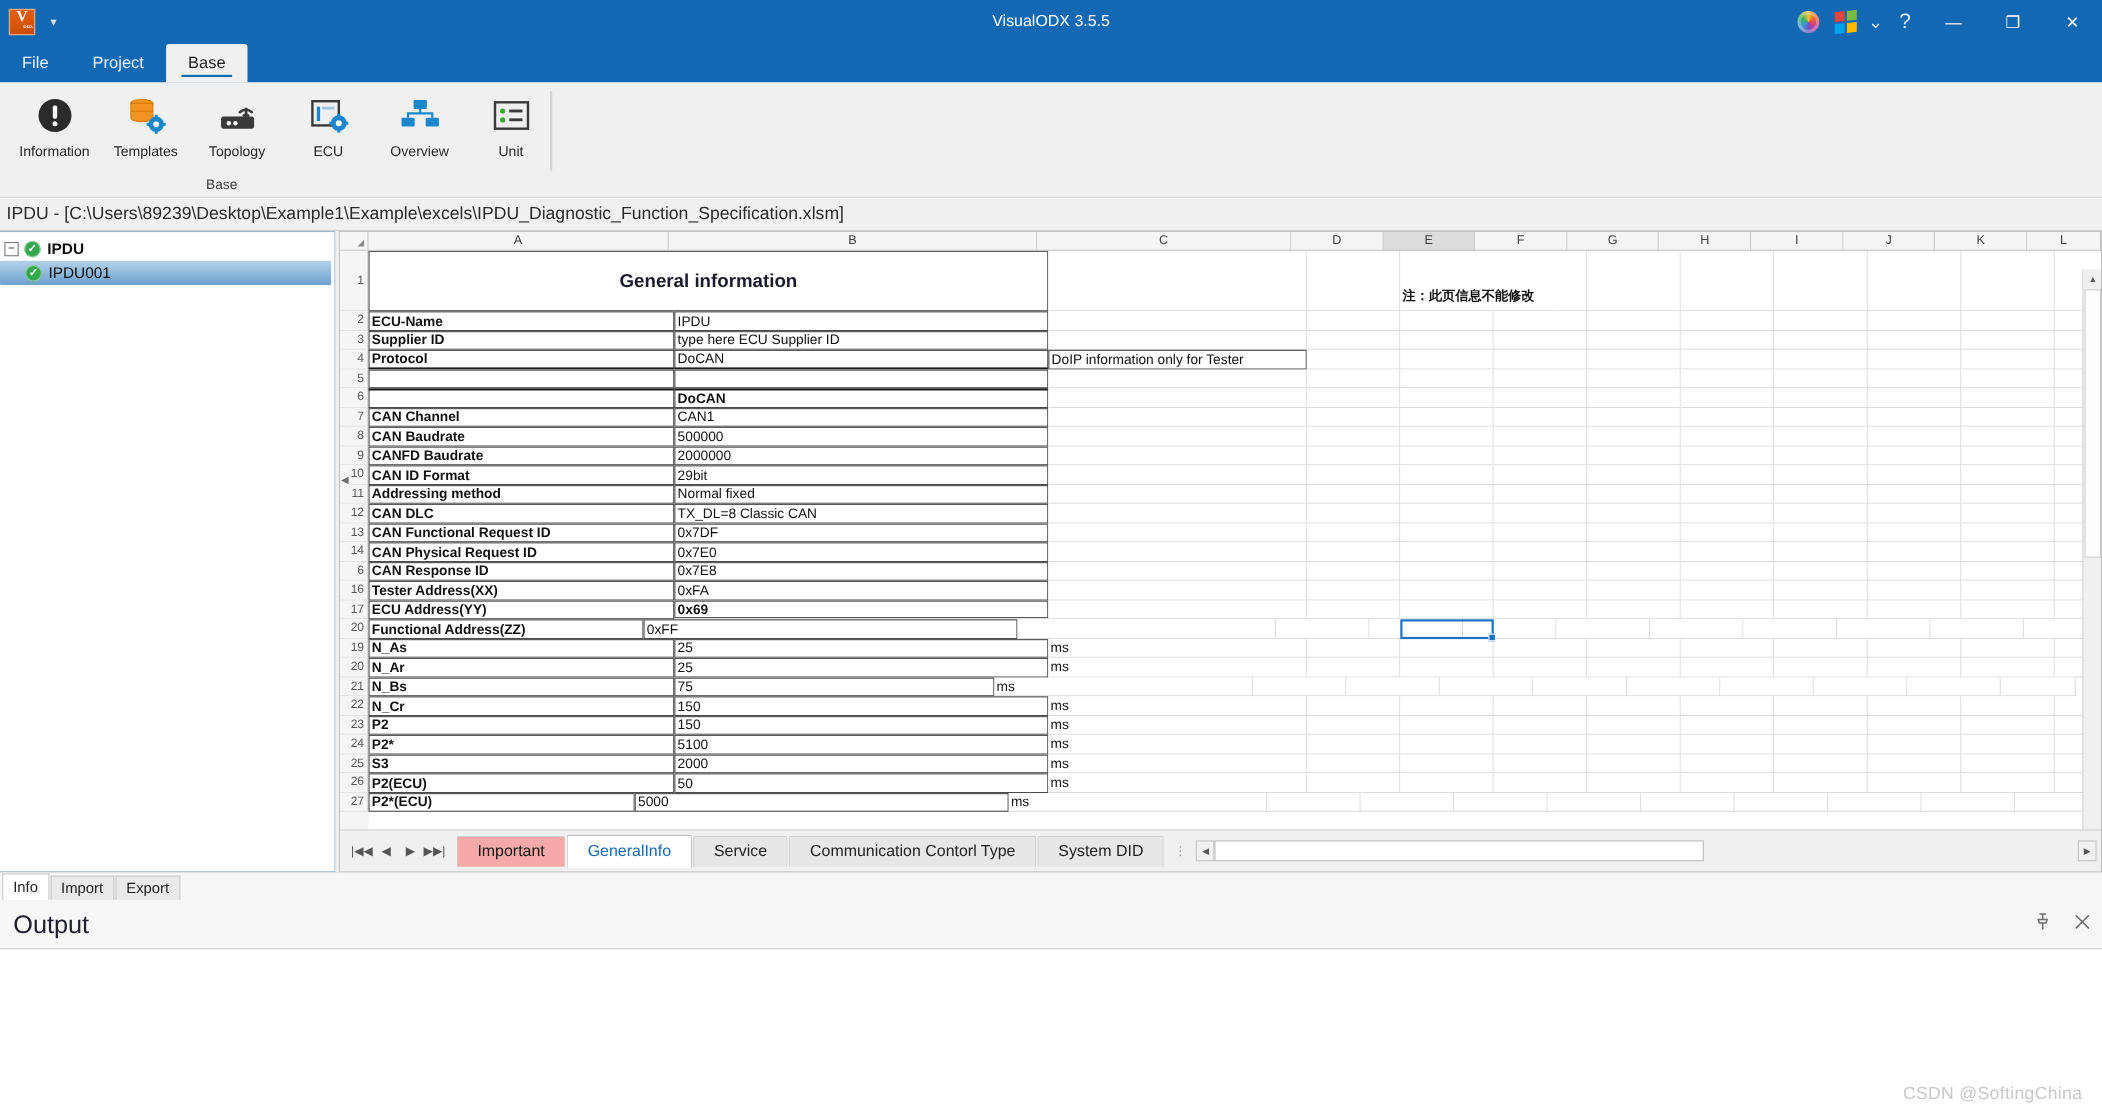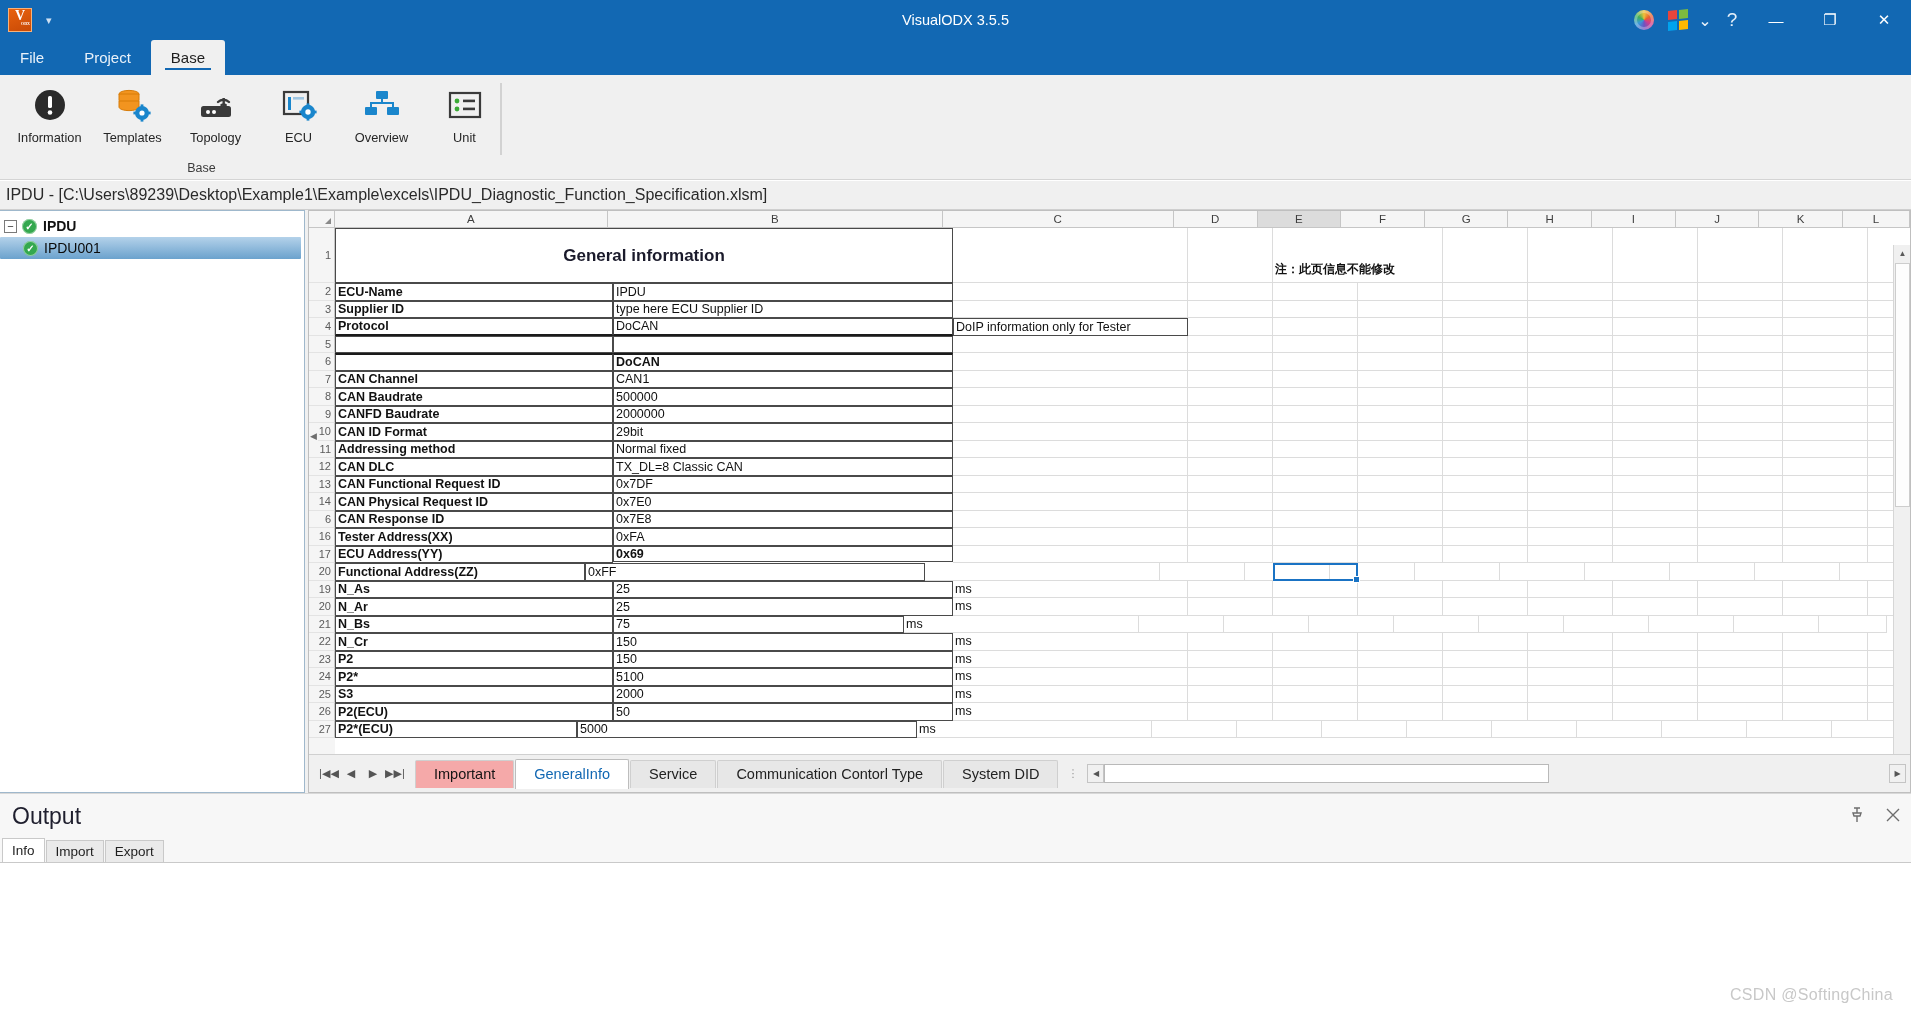--- a/index.html
+++ b/index.html
@@ -1579,36 +1579,36 @@
         <div class="ht-arrow">◀</div>
         <div id="htrack-inner"></div>
         <div id="htrack-gap"></div>
         <div class="ht-arrow">▶</div>
       </div>
     </div>
   </div>
 </div>
 
 <div id="output-panel">
+  <div id="output-tabs">
+    <div class="otab active">Info</div>
+    <div class="otab">Import</div>
+    <div class="otab">Export</div>
+  </div>
   <div id="output-header">
     <span id="output-title">Output</span>
     <span style="margin-left:auto"></span>
     <span class="op-tool">
       <svg width="14" height="16" viewBox="0 0 14 16">
           <path d="M4 1h6M7 1v5M3 6h8l-1 3H4zM7 9v6" stroke="#6d6d6d" stroke-width="1.4" fill="none"></path>
         </svg>
     </span>
     <span class="op-tool">
       <svg width="14" height="14" viewBox="0 0 14 14">
           <path d="M1 1 L13 13 M13 1 L1 13" stroke="#6d6d6d" stroke-width="1.4"></path>
         </svg>
     </span>
   </div>
-  <div id="output-tabs">
-    <div class="otab active">Info</div>
-    <div class="otab">Import</div>
-    <div class="otab">Export</div>
-  </div>
   <div id="output-body">
     <span></span>
   </div>
   <div id="watermark">CSDN @SoftingChina</div>
 </div>
 
 </body></html>

